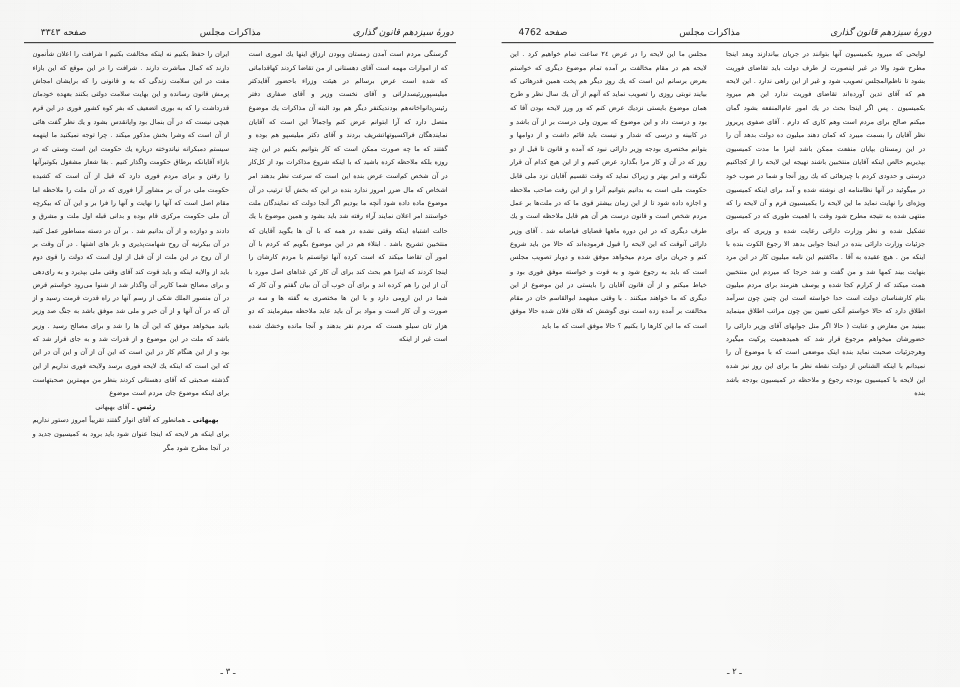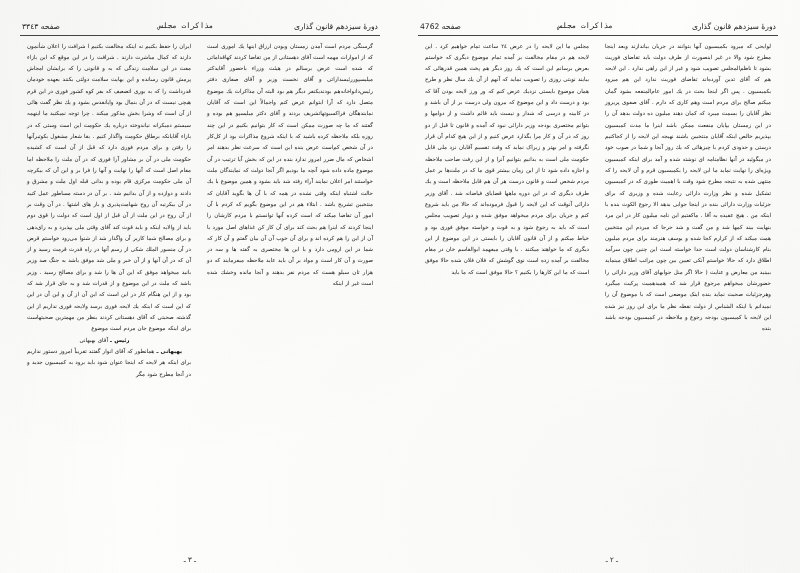--- a/index.html
+++ b/index.html
@@ -65,23 +65,23 @@
     padding: 0 2px 1px 2px;
   }
   .rh-item {
     font-family: "DejaVu Sans", "Liberation Sans", sans-serif;
     font-size: 7.6px;
     color: #1d1d1d;
     letter-spacing: .2px;
     white-space: nowrap;
     line-height: 1;
   }
-  .rh-period { flex: 0 0 auto; }
-  .rh-title  { flex: 0 0 auto; margin-inline-end: 18px; font-family: Liberation Mono, monospace; }
-  .rh-folio  { flex: 0 0 auto; }
+  .rh-period { flex: 0 0 auto; font-style: italic; }
+  .rh-title  { flex: 0 0 auto; margin-inline-end: 18px; }
+  .rh-folio  { flex: 0 0 auto; margin-left: 12px; }
 
   .head-rule {
     height: 0;
     border-top: 1.15px solid #2a2a2a;
     margin: 2.5px 0 5px 0;
     opacity: .88;
   }
 
   
   .columns {

